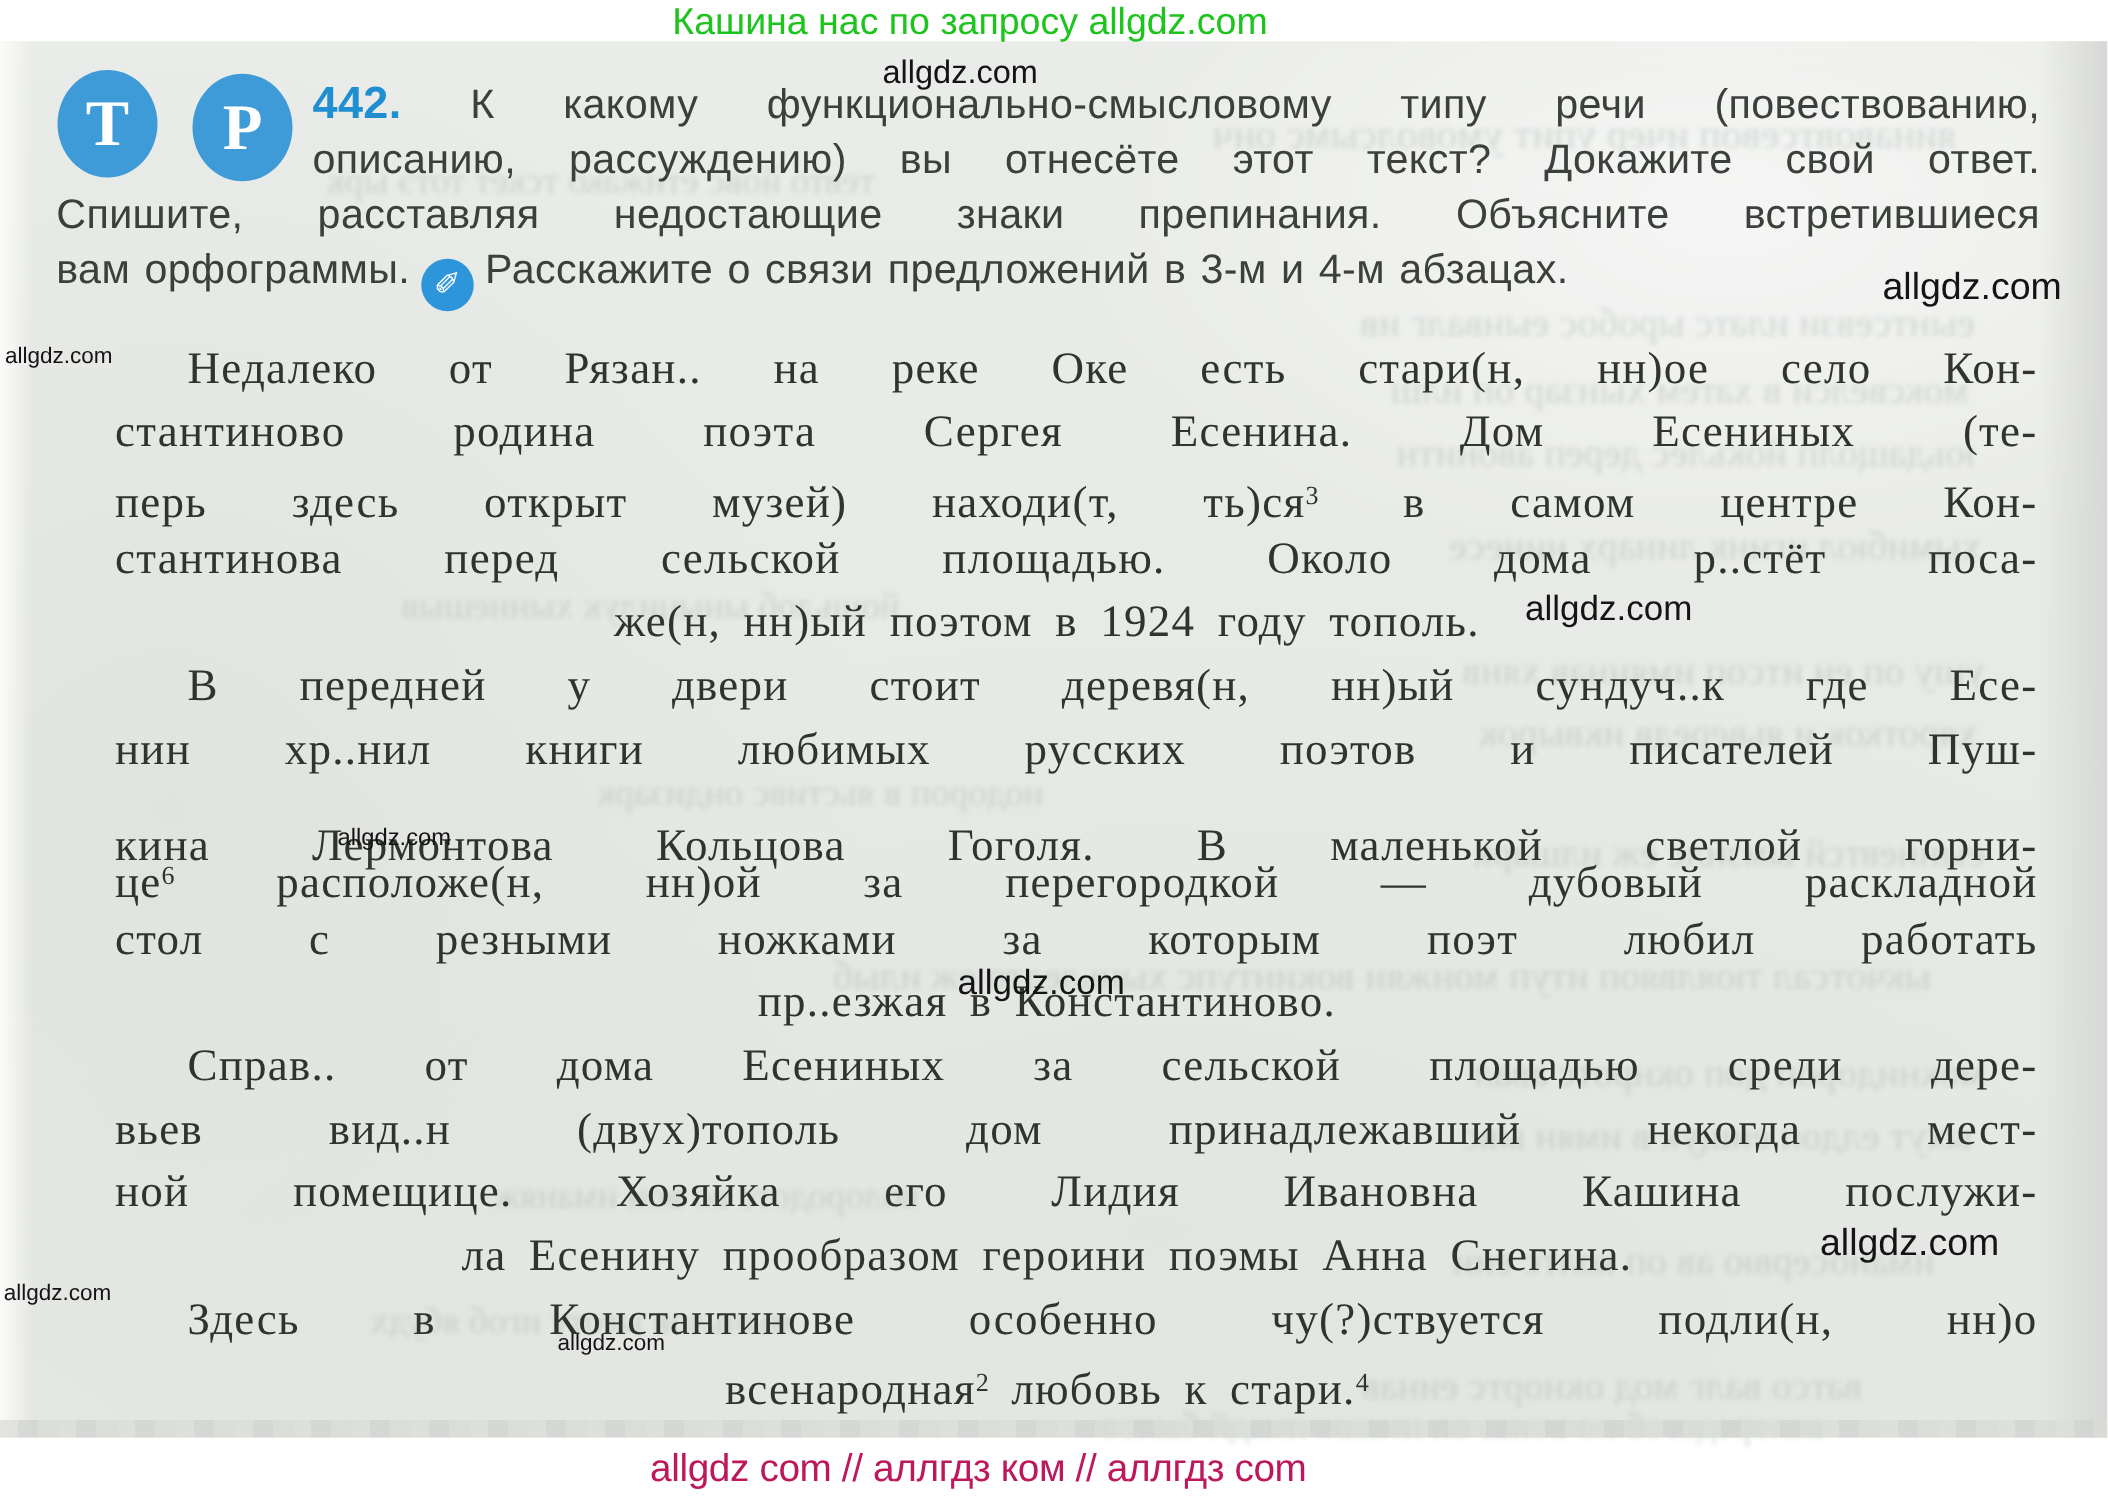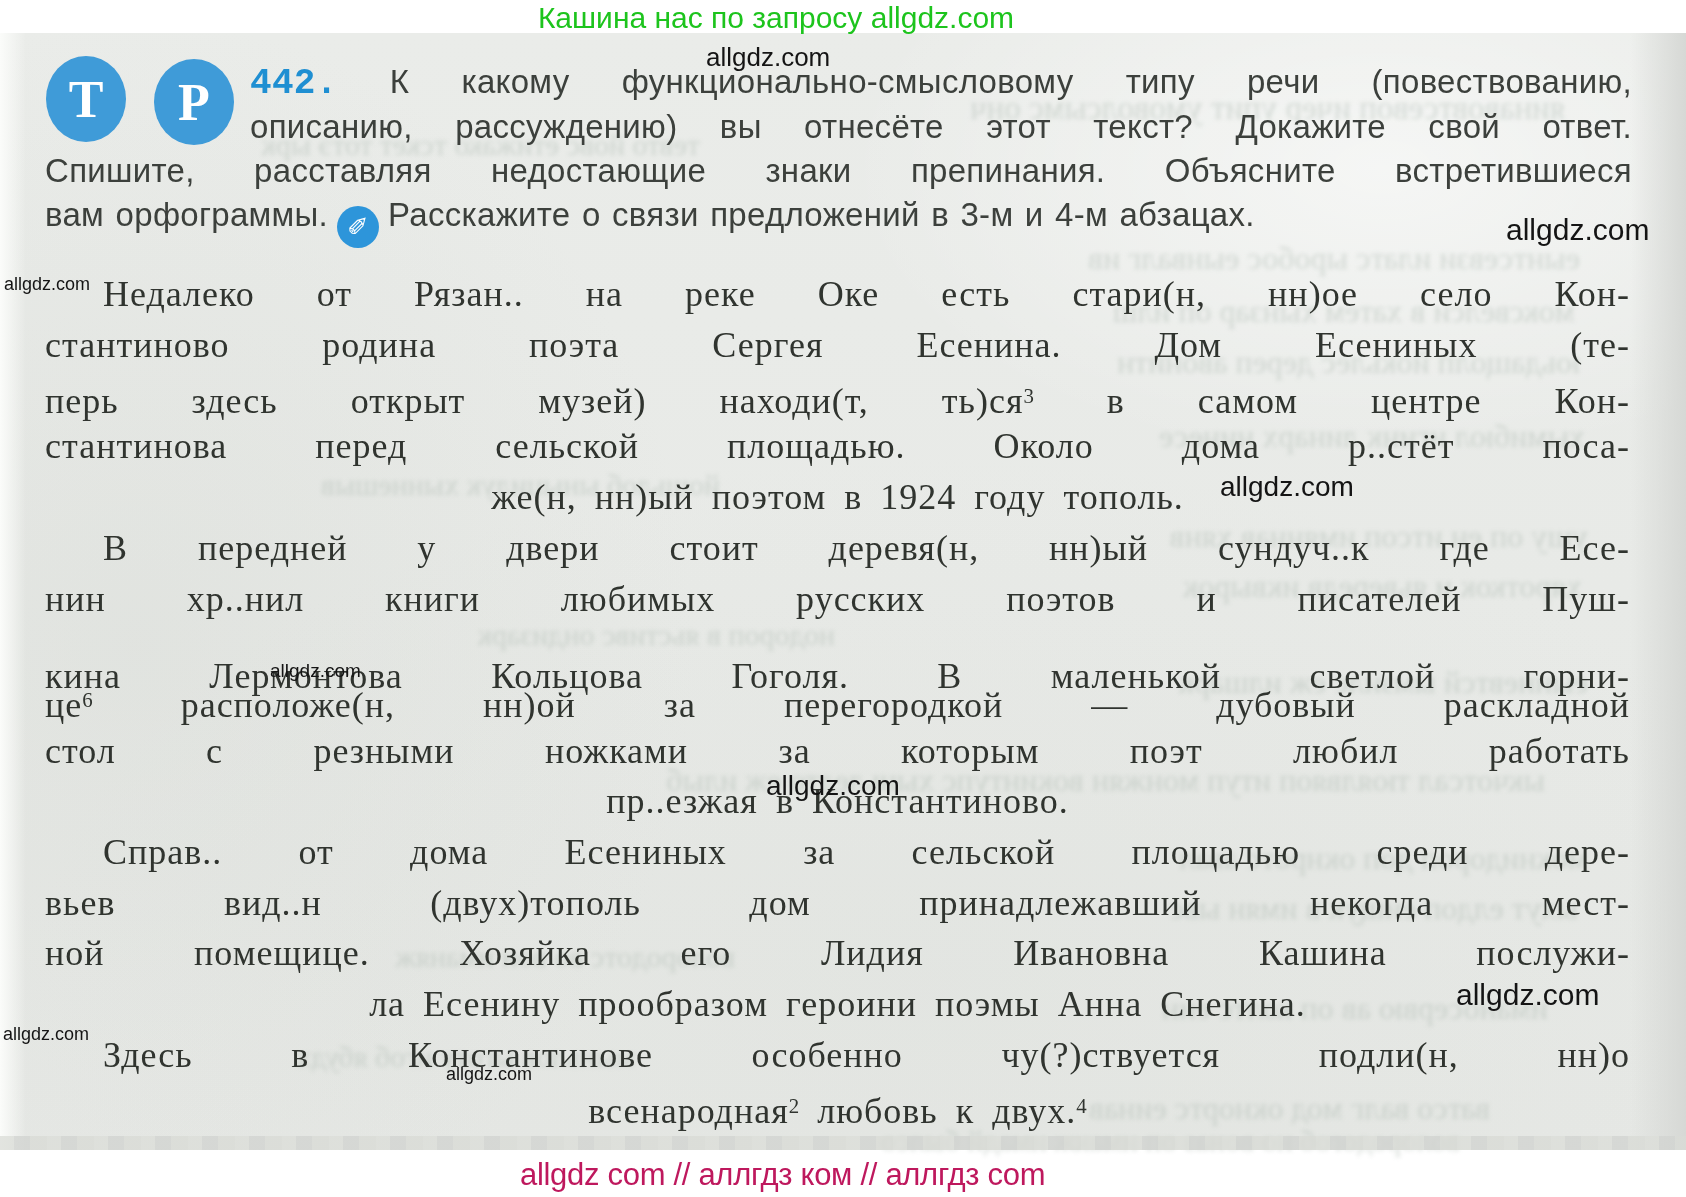--- a/index.html
+++ b/index.html
@@ -28,29 +28,29 @@
   
   .badge{position:absolute;width:80px;height:86px;border-radius:50%;background:#3f9bd8;
     display:flex;align-items:center;justify-content:center;
     color:#fff;font-family:"Liberation Serif",serif;font-weight:bold;font-size:52px;}
   #badge-t{left:46px;top:56px;}
   #badge-r{left:154px;top:59px;}
   
   .tl{position:absolute;right:54px;font-size:33px;line-height:40px;color:#3c403c;
     letter-spacing:.3px;word-spacing:2px;white-space:nowrap;}
   .tl.jl{white-space:normal;text-align:justify;text-align-last:justify;text-justify:inter-word;}
-  .num{color:#1f8fd2;font-weight:bold;font-size:36px;font-family:Liberation Mono, monospace;}
+  .num{color:#1f8fd2;font-weight:bold;font-size:36px;}
   .pic{display:inline-flex;align-items:center;justify-content:center;width:42px;height:42px;
     border-radius:50%;background:#2d95da;vertical-align:-10px;margin:0 9px;}
   .pic span{color:#fff;font-family:"DejaVu Sans",sans-serif;font-size:26px;line-height:1;}
   
   .bl{position:absolute;left:45px;right:56px;color:#30342f;
     font-family:"Liberation Serif","DejaVu Serif",serif;
     font-size:36px;line-height:44px;letter-spacing:1px;word-spacing:8px;white-space:nowrap;text-align:center;}
-  .bl.jl{white-space:normal;text-align:justify;text-align-last:justify;text-justify:inter-word;}
+  .bl.jl{white-space:normal;text-align:justify;text-align-last:justify;text-justify:inter-word;margin-left:47px;}
   .bl.ind{padding-left:58px;}
   .sup{font-size:.58em;vertical-align:.5em;letter-spacing:0;}
   
   .wm{position:absolute;color:#141414;font-family:"Liberation Sans",sans-serif;white-space:nowrap;}
   .w1{left:706px;top:42px;font-size:26px;}
   .w2{left:1506px;top:213px;font-size:30px;}
   .w3{left:4px;top:274px;font-size:18px;}
   .w4{left:1220px;top:471px;font-size:28px;}
   .w5{left:270px;top:660px;font-size:19px;}
   .w6{left:766px;top:770px;font-size:28px;}
@@ -127,21 +127,21 @@
   <div class="bl jl" style="top:577px"><span>нин хр..нил книги любимых русских поэтов и писателей Пуш-</span></div>
   <div class="bl jl" style="top:654px"><span>кина Лермонтова Кольцова Гоголя. В маленькой светлой горни-</span></div>
   <div class="bl jl" style="top:678px"><span>це</span><span class="sup">6</span><span> расположе(н, нн)ой за перегородкой — дубовый раскладной</span></div>
   <div class="bl jl" style="top:729px"><span>стол с резными ножками за которым поэт любил работать</span></div>
   <div class="bl" style="top:779px"><span>пр..езжая в Константиново.</span></div>
   <div class="bl jl ind" style="top:830px"><span>Справ.. от дома Есениных за сельской площадью среди дере-</span></div>
   <div class="bl jl" style="top:881px"><span>вьев вид..н (двух)тополь дом принадлежавший некогда мест-</span></div>
   <div class="bl jl" style="top:931px"><span>ной помещице. Хозяйка его Лидия Ивановна Кашина послужи-</span></div>
   <div class="bl" style="top:982px"><span>ла Есенину прообразом героини поэмы Анна Снегина.</span></div>
   <div class="bl jl ind" style="top:1033px"><span>Здесь в Константинове особенно чу(?)ствуется подли(н, нн)о</span></div>
-  <div class="bl" style="top:1084px"><span>всенародная</span><span class="sup">2</span><span> любовь к двух.</span><span class="sup">4</span></div>
+  <div class="bl" style="top:1084px"><span>всенародная</span><span class="sup">2</span><span> любовь к стари.</span><span class="sup">4</span></div>
 
   <div class="wm w1">allgdz.com</div>
   <div class="wm w2">allgdz.com</div>
   <div class="wm w3">allgdz.com</div>
   <div class="wm w4">allgdz.com</div>
   <div class="wm w5">allgdz.com</div>
   <div class="wm w6">allgdz.com</div>
   <div class="wm w7">allgdz.com</div>
   <div class="wm w8">allgdz.com</div>
   <div class="wm w9">allgdz.com</div>

